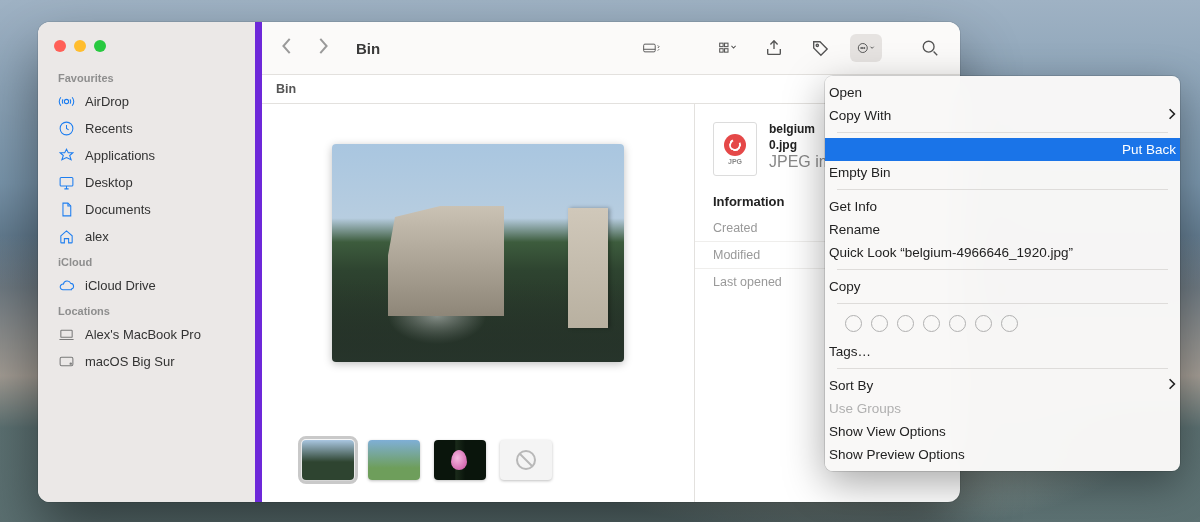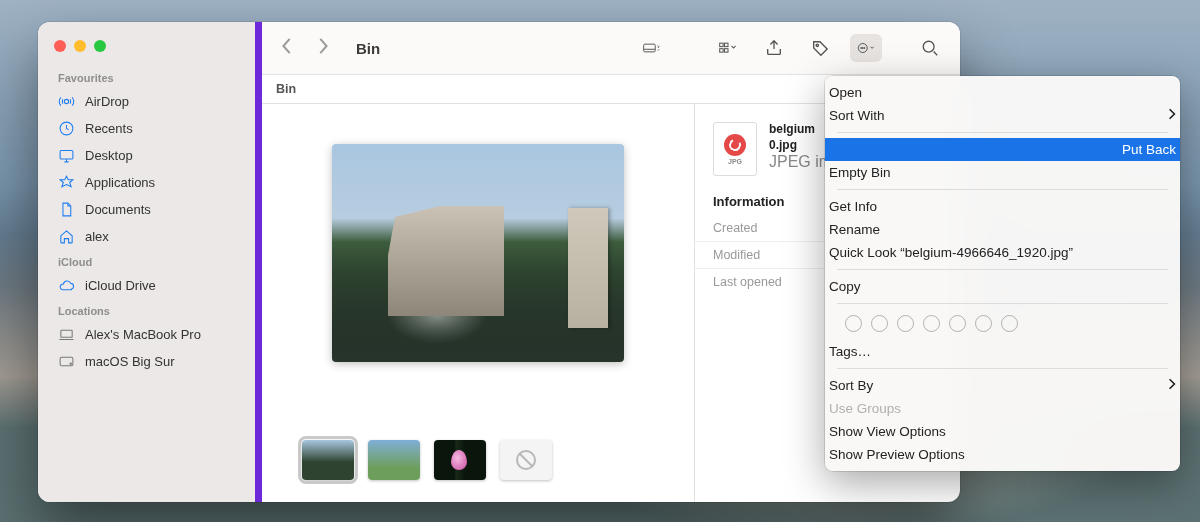--- a/index.html
+++ b/index.html
@@ -133,33 +133,33 @@
           <svg viewBox="0 0 24 24">
             <circle cx="12" cy="12" r="9"></circle>
             <path d="M12 7v5l3 2"></path>
           </svg>
         </span>
       <span>Recents</span>
     </div>
     <div class="sb-item">
       <span class="ic">
           <svg viewBox="0 0 24 24">
+            <path d="M12 3l2.5 5H21l-4.5 4 2 6L12 15l-6.5 3 2-6L3 8h6.5z"></path>
+          </svg>
+        </span>
+      <span>Applications</span>
+    </div>
+    <div class="sb-item">
+      <span class="ic">
+          <svg viewBox="0 0 24 24">
             <rect x="3" y="5" width="18" height="12" rx="1.5"></rect>
             <path d="M9 21h6M12 17v4"></path>
           </svg>
         </span>
       <span>Desktop</span>
-    </div>
-    <div class="sb-item">
-      <span class="ic">
-          <svg viewBox="0 0 24 24">
-            <path d="M12 3l2.5 5H21l-4.5 4 2 6L12 15l-6.5 3 2-6L3 8h6.5z"></path>
-          </svg>
-        </span>
-      <span>Applications</span>
     </div>
     <div class="sb-item">
       <span class="ic">
           <svg viewBox="0 0 24 24">
             <path d="M7 3h7l4 4v14H7z"></path>
             <path d="M14 3v4h4"></path>
           </svg>
         </span>
       <span>Documents</span>
     </div>
@@ -301,21 +301,21 @@
       </div>
     </div>
   </div>
 </div>
 
 <div class="ctx">
   <div class="ctx-item">
       <span>Open</span>
     </div>
   <div class="ctx-item">
-    <span>Sort With</span>
+    <span>Copy With</span>
     <span class="ctx-chev"><svg viewBox="0 0 10 14">
           <path d="M2 1l6 6-6 6"></path>
         </svg></span>
   </div>
   <div class="ctx-sep"></div>
   <div class="ctx-item hl">
       <span>Put Back</span>
     </div>
   <div class="ctx-item">
       <span>Empty Bin</span>

